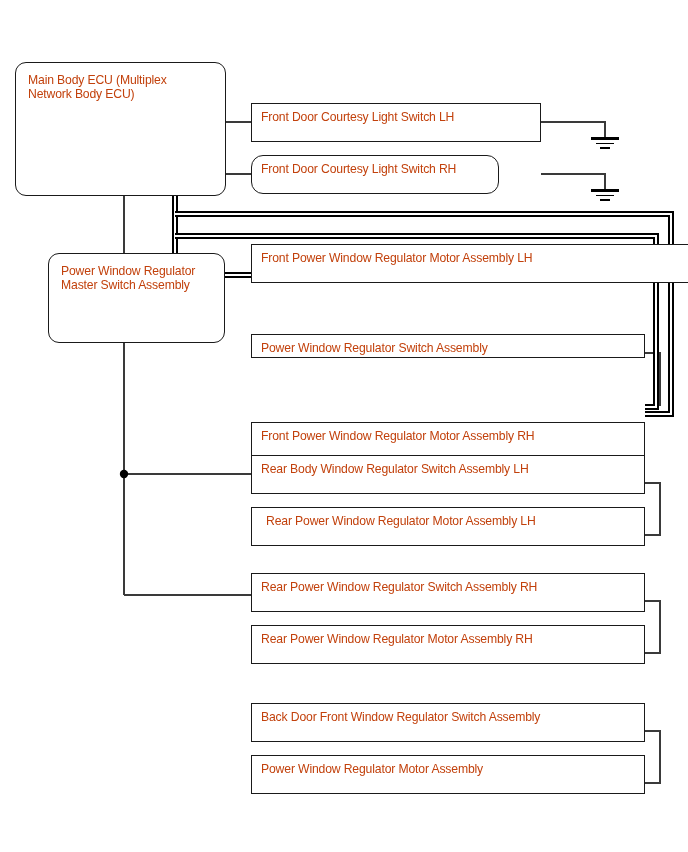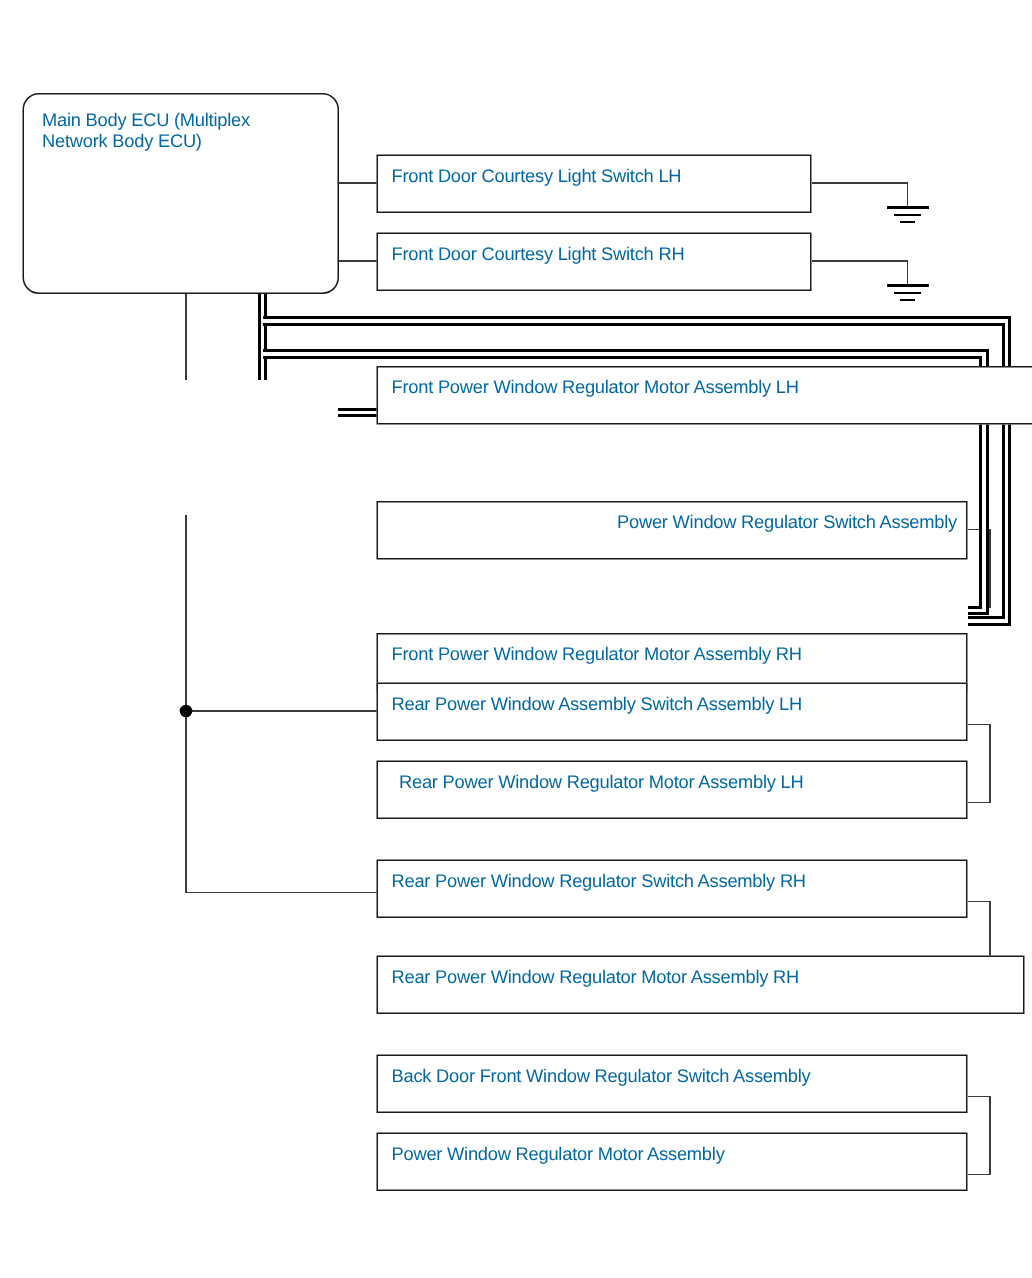--- a/index.html
+++ b/index.html
@@ -40,21 +40,21 @@
     border-width: 1.7px;
   }
   .node .node-label {
     position: absolute;
     left: 9px;
     top: 6px;
     right: 6px;
     font-size: 12.2px;
     line-height: 14.4px;
     letter-spacing: -0.15px;
-    color: #0369a1;
+    color: #c2410c;
     white-space: pre-line;
   }
   .node.rounded .node-label {
     left: 12px;
     top: 10px;
   }
   .node.indented .node-label {
     left: 14px;
   }
   
@@ -161,50 +161,54 @@
 
   <div class="node rounded" style="left:15px; top:62px; width:211px; height:134px;">
     <div class="node-label">Main Body ECU (Multiplex
 Network Body ECU)</div>
   </div>
 
   <div class="node" style="left:251px; top:103px; width:290px; height:39px;">
     <div class="node-label">Front Door Courtesy Light Switch LH</div>
   </div>
 
-  <div class="node" style="left:251px; top:155px; width:290px; height:39px;">
+  <div class="node" style="left:251px; top:155px; width:248px; height:39px;border-radius:12px;">
     <div class="node-label">Front Door Courtesy Light Switch RH</div>
   </div>
 
+  <div class="node rounded" style="left:48px; top:253px; width:177px; height:90px;">
+    <div class="node-label">Power Window Regulator
+Master Switch Assembly</div>
+  </div>
 
   <div class="node" style="left:251px; top:244px; width:474px; height:39px;padding-left:44px;">
     <div class="node-label">Front Power Window Regulator Motor Assembly LH</div>
   </div>
 
-  <div class="node" style="left:251px; top:334px; width:394px; height:39px;text-align:right;">
+  <div class="node" style="left:251px; top:334px; width:394px; height:24px;">
     <div class="node-label">Power Window Regulator Switch Assembly</div>
   </div>
 
   <div class="node" style="left:251px; top:386px; width:394px; height:39px;margin-top:36px;">
     <div class="node-label">Front Power Window Regulator Motor Assembly RH</div>
   </div>
 
   <div class="node" style="left:251px; top:455px; width:394px; height:39px;">
-    <div class="node-label">Rear Power Window Assembly Switch Assembly LH</div>
+    <div class="node-label">Rear Body Window Regulator Switch Assembly LH</div>
   </div>
 
   <div class="node indented" style="left:251px; top:507px; width:394px; height:39px;">
     <div class="node-label">Rear Power Window Regulator Motor Assembly LH</div>
   </div>
 
   <div class="node" style="left:251px; top:573px; width:394px; height:39px;padding-left:44px;">
     <div class="node-label">Rear Power Window Regulator Switch Assembly RH</div>
   </div>
 
-  <div class="node" style="left:251px; top:625px; width:432px; height:39px;margin-top:12px;">
+  <div class="node" style="left:251px; top:625px; width:394px; height:39px;">
     <div class="node-label">Rear Power Window Regulator Motor Assembly RH</div>
   </div>
 
   <div class="node" style="left:251px; top:703px; width:394px; height:39px;">
     <div class="node-label">Back Door Front Window Regulator Switch Assembly</div>
   </div>
 
   <div class="node" style="left:251px; top:755px; width:394px; height:39px;">
     <div class="node-label">Power Window Regulator Motor Assembly</div>
   </div>

